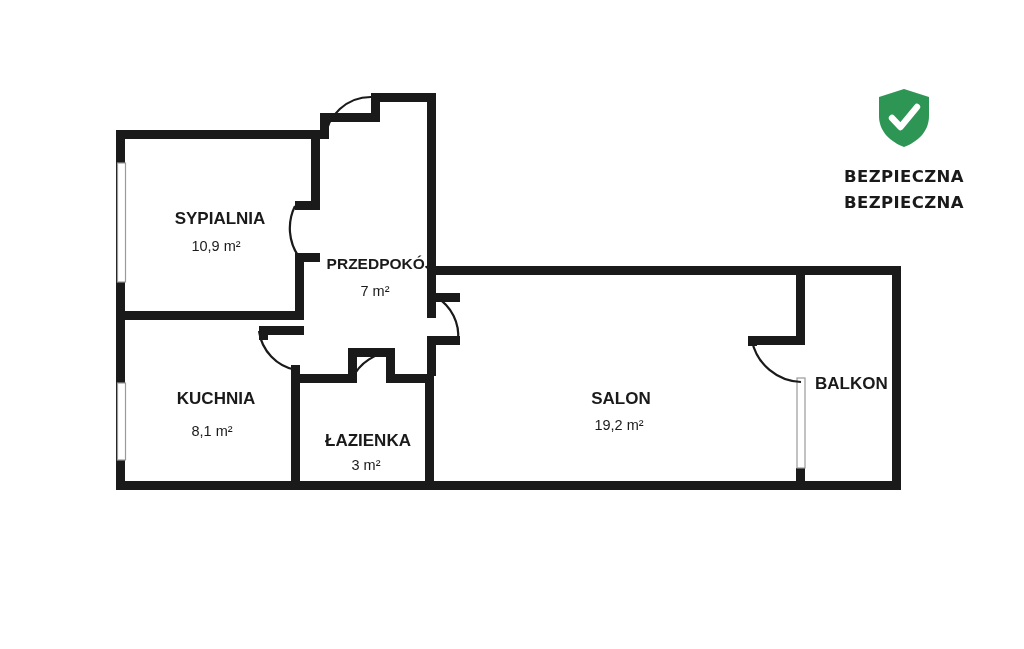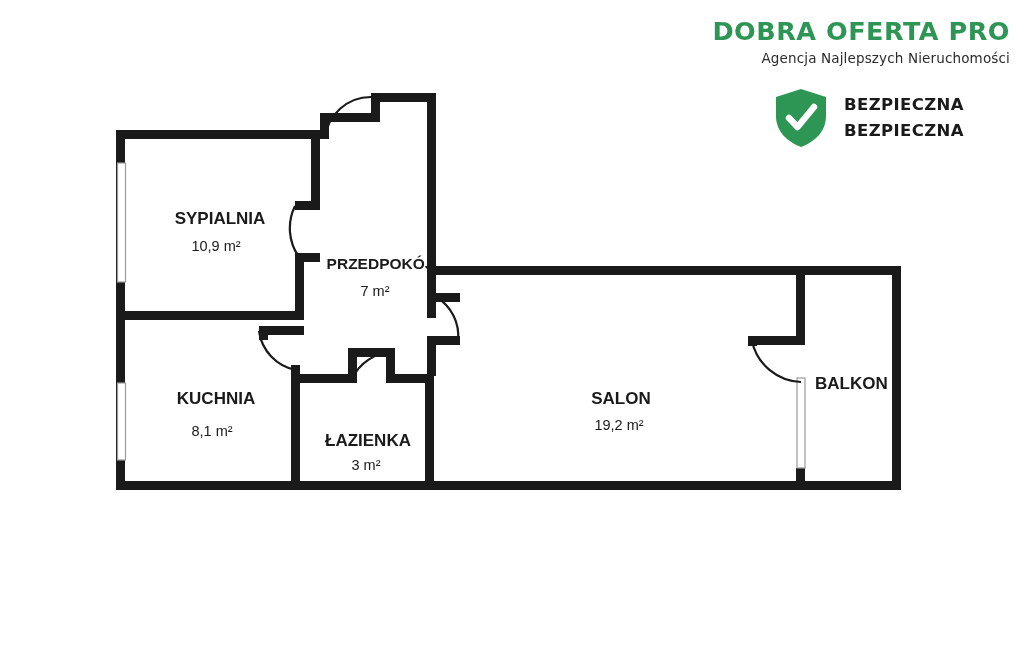--- a/index.html
+++ b/index.html
@@ -47,20 +47,21 @@
     letter-spacing: 0.15px;
     white-space: nowrap;
   }
   .badge {
     position: absolute;
     top: 88px;
     right: 60px;
     display: flex;
     align-items: center;
     gap: 16px;
+    flex-direction: column;
   }
   .badge-shield {
     width: 54px;
     height: 60px;
     flex: 0 0 auto;
   }
   .badge-text {
     font-family: "DejaVu Sans", sans-serif;
     font-weight: 700;
     font-size: 16.5px;
@@ -91,24 +92,20 @@
   }
   .wall   { fill: #1a1a1a; }
   .door-arc { fill: none; stroke: #1a1a1a; stroke-width: 2.2; }
   .window-pane { fill: #ffffff; stroke: #9a9a9a; stroke-width: 1.2; }
 </style>
 </head>
 <body>
 
 <div id="stage">
 
-  <div class="brand">
-    <div class="brand-title">DOBRA OFERTA PRO</div>
-    <div class="brand-sub">Agencja Najlepszych Nieruchomości</div>
-  </div>
 
   <div class="badge">
     <svg class="badge-shield" viewBox="0 0 54 60">
       <path d="M27 1 L52 9 L52 28 C52 44 40 54 27 59 C14 54 2 44 2 28 L2 9 Z" fill="#2E9655"></path>
       <path d="M15 30 L23.5 39 L40 19" fill="none" stroke="#ffffff" stroke-width="6.4" stroke-linecap="round" stroke-linejoin="round"></path>
     </svg>
     <div class="badge-text">
       <div>BEZPIECZNA</div>
       <div>BEZPIECZNA</div>
     </div>

